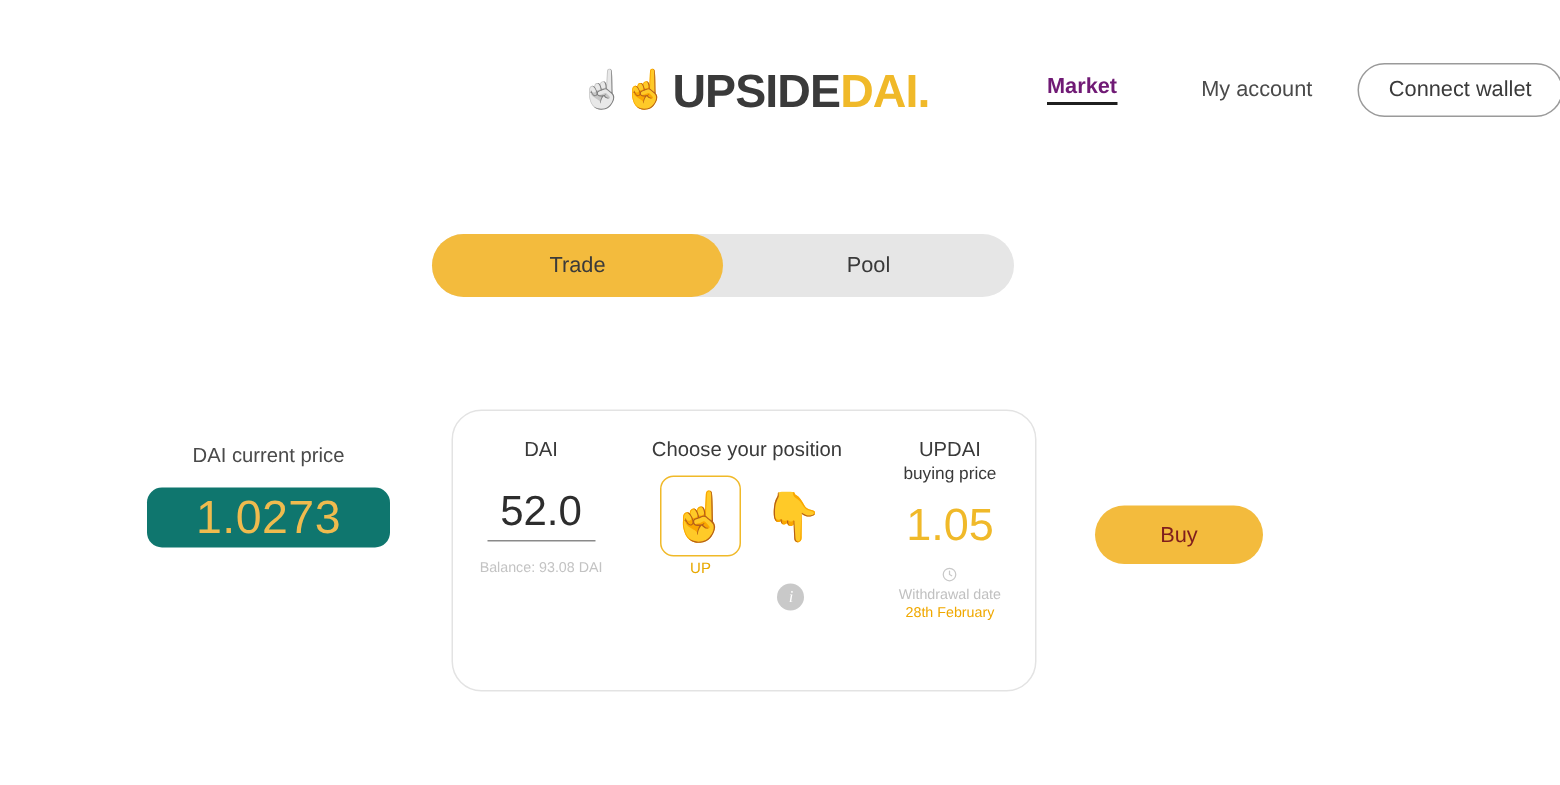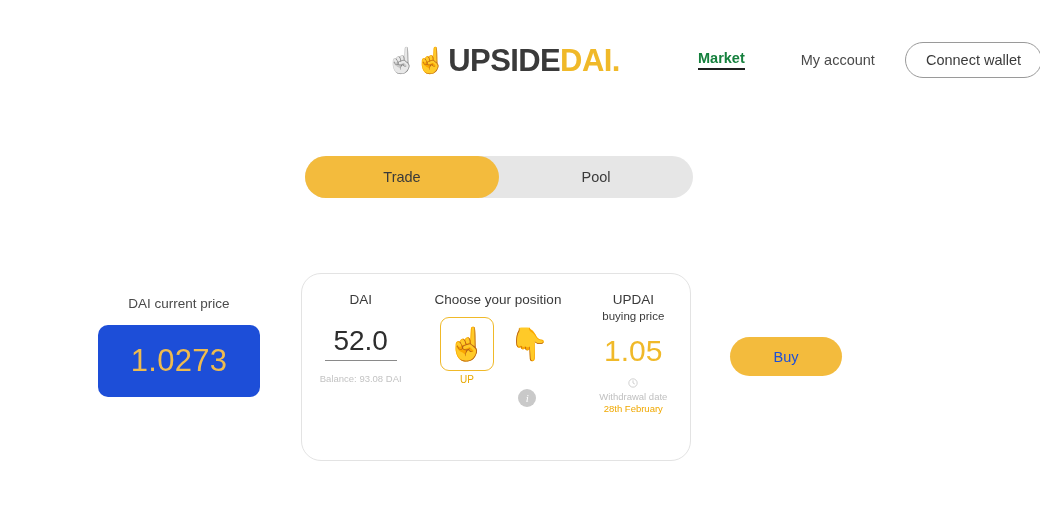--- a/index.html
+++ b/index.html
@@ -64,42 +64,42 @@
     gap: 0;
   }
   .nav-link {
     font-size: 14.5px;
     color: #4a4a4a;
     text-decoration: none;
     white-space: nowrap;
   }
   .nav-link.active {
     font-weight: bold;
-    color: #15803d;
+    color: #701a75;
     border-bottom: 2px solid #1f1f1f;
     padding-bottom: 2px;
   }
   .nav-market { margin-right: 56px; }
   .nav-account { margin-right: 30px; }
   .wallet-btn {
     border: 1px solid #9a9a9a;
     border-radius: 20px;
     padding: 9px 20px;
     font-size: 14.5px;
     color: #3a3a3a;
     background: #fff;
     cursor: pointer;
     white-space: nowrap;
     font-family: "Liberation Sans", sans-serif;
   }
 
   
   .tabs {
     position: absolute;
-    left: 305px;
+    left: 288px;
     top: 156px;
     width: 388px;
     height: 42px;
     background: #e6e6e6;
     border-radius: 21px;
     display: flex;
     align-items: center;
   }
   .tab {
     flex: 1;
@@ -125,23 +125,23 @@
     top: 296px;
     width: 162px;
     text-align: center;
   }
   .price-label {
     font-size: 13.5px;
     color: #4a4a4a;
     margin-bottom: 14px;
   }
   .price-box {
-    background: #1d4ed8;
+    background: #0f766e;
     border-radius: 10px;
-    height: 72px;
+    height: 40px;
     display: flex;
     align-items: center;
     justify-content: center;
   }
   .price-value {
     font-size: 31px;
     color: #EFBB4E;
     letter-spacing: 0.3px;
   }
 
@@ -304,21 +304,21 @@
   .buy-btn {
     position: absolute;
     left: 730px;
     top: 337px;
     width: 112px;
     height: 39px;
     background: #F3BB3D;
     border: none;
     border-radius: 20px;
     font-size: 14.5px;
-    color: #1d4ed8;
+    color: #7f1d1d;
     cursor: pointer;
     font-family: "Liberation Sans", sans-serif;
   }
 </style>
 </head>
 <body>
 
 <div class="header">
 
   <div class="logo">

